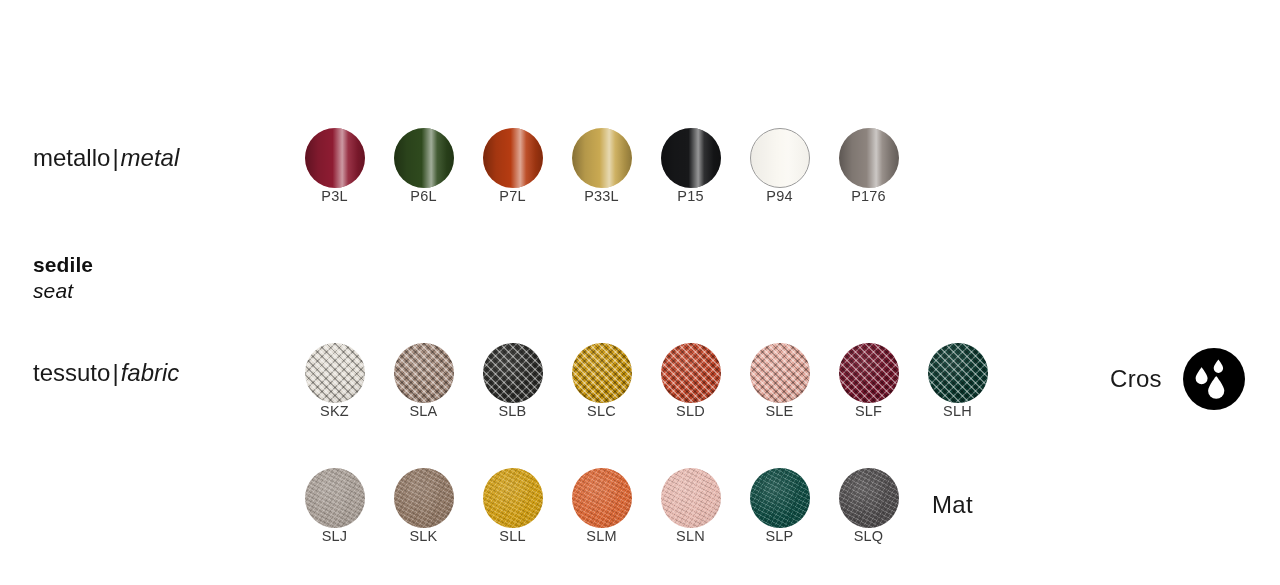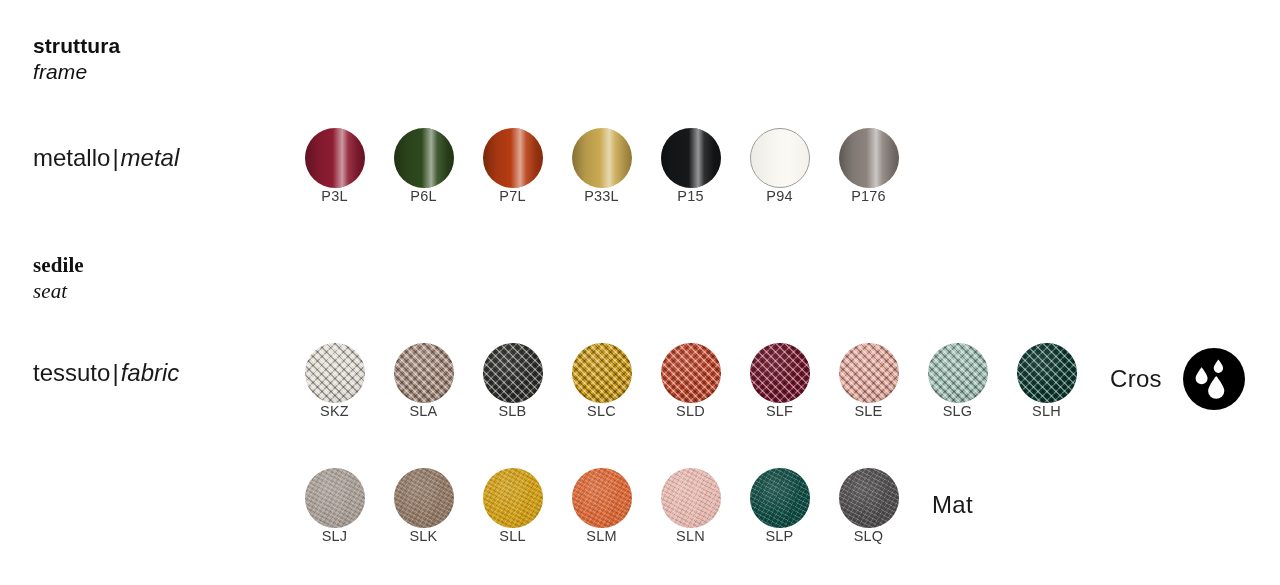--- a/index.html
+++ b/index.html
@@ -176,24 +176,20 @@
     height: 62px;
     margin-left: 21px;
     display: block;
   }
 </style>
 </head>
 <body>
 
 <div class="sheet">
 
-  <div class="section-head" style="top:33px;">
-    <div class="it">struttura</div>
-    <div class="en">frame</div>
-  </div>
 
   <div class="row-label" style="top:145px;">
     <span class="it">metallo</span><span class="sep">|</span><span class="en">metal</span>
   </div>
 
   <div class="swatch-row" id="row-metal" style="left:290px; top:128px;">
       <div class="swatch-cell">
         <div class="swatch metal" style="background: rgb(142, 28, 50);"></div>
         <div class="swatch-code">P3L</div>
       </div>
@@ -216,21 +212,21 @@
       <div class="swatch-cell">
         <div class="swatch metal pale outlined" style="background: rgb(250, 248, 242);"></div>
         <div class="swatch-code">P94</div>
       </div>
       <div class="swatch-cell">
         <div class="swatch metal" style="background: rgb(141, 132, 126);"></div>
         <div class="swatch-code">P176</div>
       </div>
     </div>
 
-  <div class="section-head" style="top:252px;font-family:Liberation Serif, serif;">
+  <div class="section-head" style="top:252px;">
     <div class="it">sedile</div>
     <div class="en">seat</div>
   </div>
 
   <div class="row-label" style="top:360px;">
     <span class="it">tessuto</span><span class="sep">|</span><span class="en">fabric</span>
   </div>
 
   <div class="swatch-row" id="row-fabric" style="left:290px; top:343px;">
       <div class="swatch-cell">
@@ -247,30 +243,26 @@
       </div>
       <div class="swatch-cell">
         <div class="swatch woven" style="background: rgb(200, 149, 13);"></div>
         <div class="swatch-code">SLC</div>
       </div>
       <div class="swatch-cell">
         <div class="swatch woven" style="background: rgb(194, 71, 43);"></div>
         <div class="swatch-code">SLD</div>
       </div>
       <div class="swatch-cell">
+        <div class="swatch woven" style="background: rgb(227, 167, 155);"></div>
+        <div class="swatch-code">SLE</div>
+      </div>
+      <div class="swatch-cell">
         <div class="swatch woven" style="background: rgb(116, 22, 44);"></div>
         <div class="swatch-code">SLF</div>
-      </div>
-      <div class="swatch-cell">
-        <div class="swatch woven" style="background: rgb(227, 167, 155);"></div>
-        <div class="swatch-code">SLE</div>
-      </div>
-      <div class="swatch-cell">
-        <div class="swatch woven" style="background: rgb(157, 189, 178);"></div>
-        <div class="swatch-code">SLG</div>
       </div>
       <div class="swatch-cell">
         <div class="swatch woven" style="background: rgb(13, 59, 49);"></div>
         <div class="swatch-code">SLH</div>
       </div>
     </div>
 
   <div class="family" style="left:1110px; top:348px;">
     <span class="family-name">Cros</span>
     <svg class="family-icon" viewBox="0 0 62 62" aria-hidden="true">

